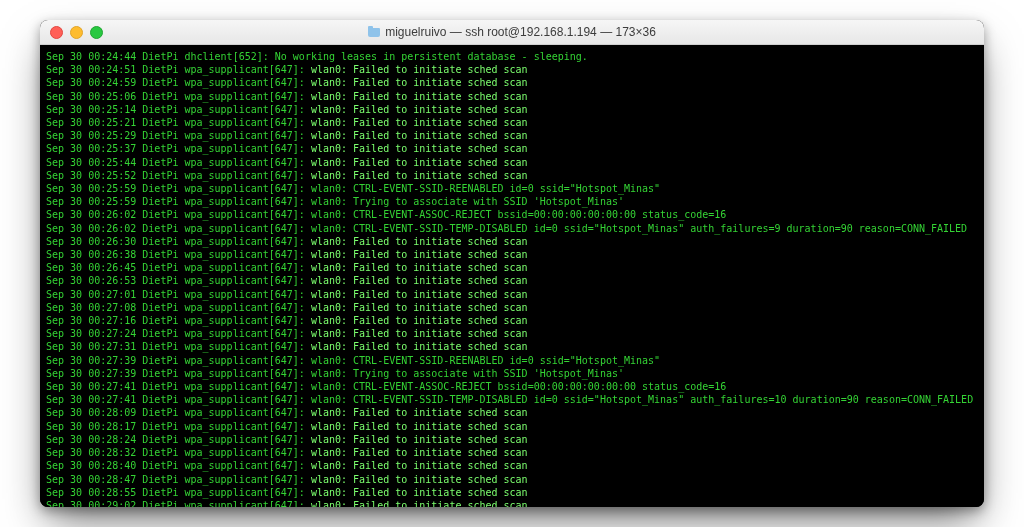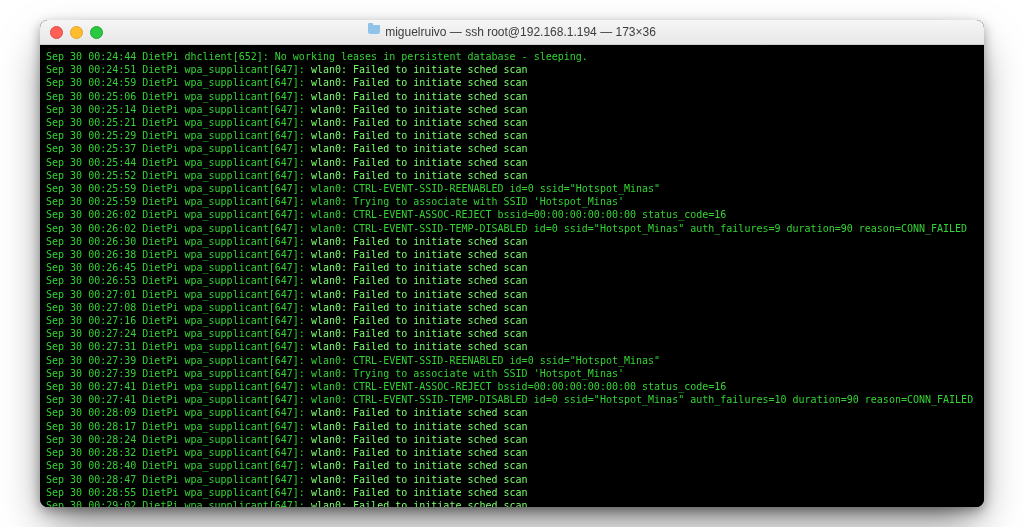--- a/index.html
+++ b/index.html
@@ -48,20 +48,21 @@
   .dot.green  { background: #28c840; border: 0.5px solid #20a532; }
   .title {
     position: absolute;
     left: 0; right: 0;
     text-align: center;
     font-size: 12px;
     color: #3c3c3c;
     pointer-events: none;
     display: flex;
     justify-content: center;
+    align-items: center;
     gap: 5px;
   }
   .folder-icon {
     display: inline-block;
     width: 12px;
     height: 9px;
     background: #8fc3ea;
     border-radius: 1px 1px 2px 2px;
     position: relative;
   }

